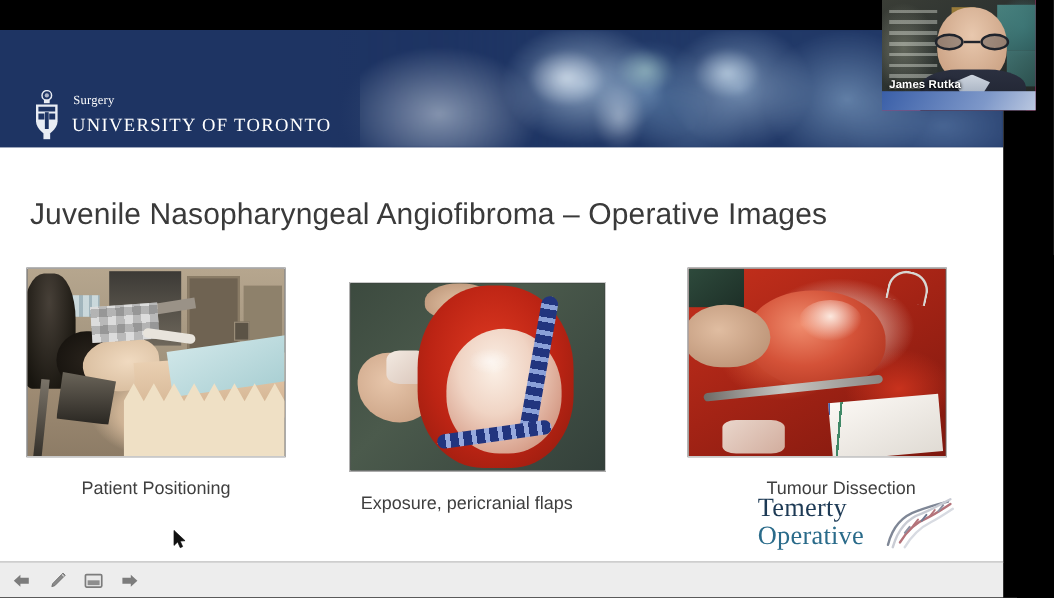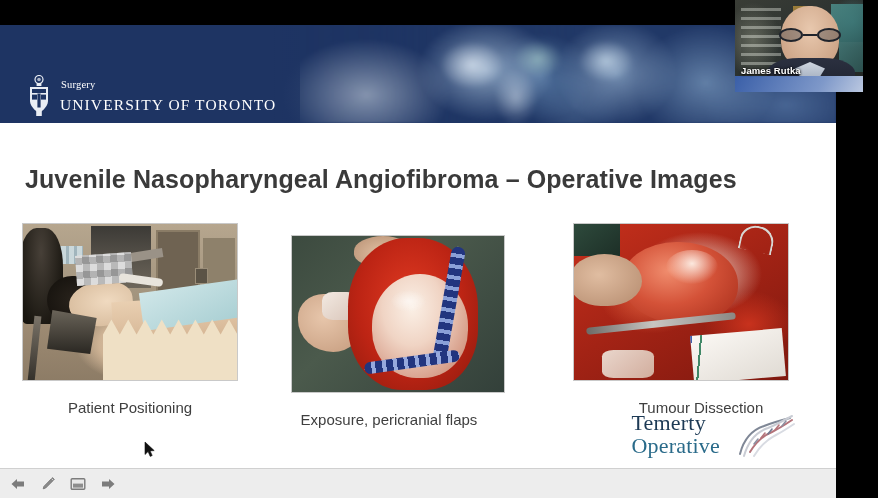--- a/index.html
+++ b/index.html
@@ -69,21 +69,21 @@
   .uoft-main {
     font-family: "Liberation Serif", serif;
     font-size: 15.5px; color: #ffffff;
     letter-spacing: 1.1px; white-space: nowrap;
   }
 
   
   .slide-body { position: relative; width:836px; height:345px; background:#fff; }
   .slide-title {
     position: absolute; left: 25px; top: 42px;
-    font-size: 25px; color: #3a3a3a; font-weight: 700;
+    font-size: 25px; color: #3a3a3a; font-weight: 400;
     letter-spacing: .1px; white-space: nowrap;
   }
 
   .figures {
     position: absolute; left: 0; top: 100px; width: 836px; height: 200px;
   }
   .figure { position: absolute; top: 0; }
   .figure .frame {
     border: 1px solid #c9c9c9;
     overflow: hidden;

